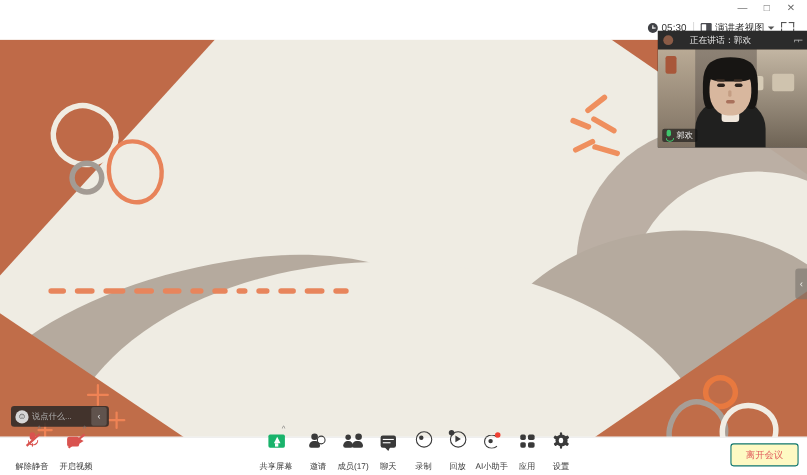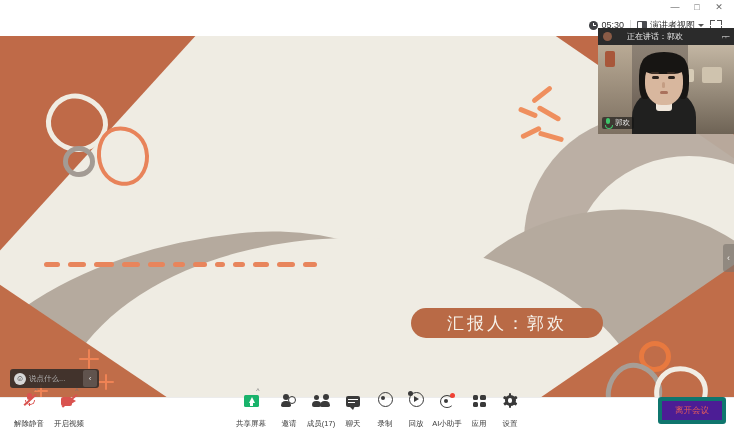--- a/index.html
+++ b/index.html
@@ -288,21 +288,21 @@
   
   .ic-gear{width:13px;height:13px;position:relative;}
   .ic-gear .g{position:absolute;left:1px;top:1px;width:11px;height:11px;border-radius:50%;background:#3a3a3a;}
   .ic-gear .gi{position:absolute;left:4.3px;top:4.3px;width:4.4px;height:4.4px;border-radius:50%;background:#fff;}
   .ic-gear em{position:absolute;left:5.3px;top:-1px;width:2.6px;height:15px;background:#3a3a3a;border-radius:1px;}
   .ic-gear em:nth-of-type(2){transform:rotate(60deg);}
   .ic-gear em:nth-of-type(3){transform:rotate(120deg);}
 
   .leave{
     position:absolute;right:8px;bottom:8px;width:60px;height:19px;
-    border:4px solid #0f766e;border-radius:3px;background:#4c1d95;
+    border:1px solid #0f766e;border-radius:3px;background:#fef9c3;
     display:flex;align-items:center;justify-content:center;
     color:#e05b5b;font-size:8.5px;cursor:default;
   }
 </style>
 </head>
 <body>
 
 <div class="app">
 
 
@@ -380,21 +380,20 @@
           <i style="left: 78px; width: 18px;"></i>
           <i style="left: 104px; width: 17px;"></i>
           <i style="left: 129px; width: 12px;"></i>
           <i style="left: 149px; width: 14px;"></i>
           <i style="left: 171px; width: 10px;"></i>
           <i style="left: 189px; width: 12px;"></i>
           <i style="left: 209px; width: 16px;"></i>
           <i style="left: 233px; width: 18px;"></i>
           <i style="left: 259px; width: 14px;"></i>
         </div>
-      <div class="presenter">汇报人：郭欢</div>
     </div>
 
     <div class="chatbar">
       <span class="chat-emoji">☺</span>
       <span class="chat-ph">说点什么...</span>
       <span class="chat-collapse">‹</span>
     </div>
 
     <div class="side-handle">‹</div>
   </div>

